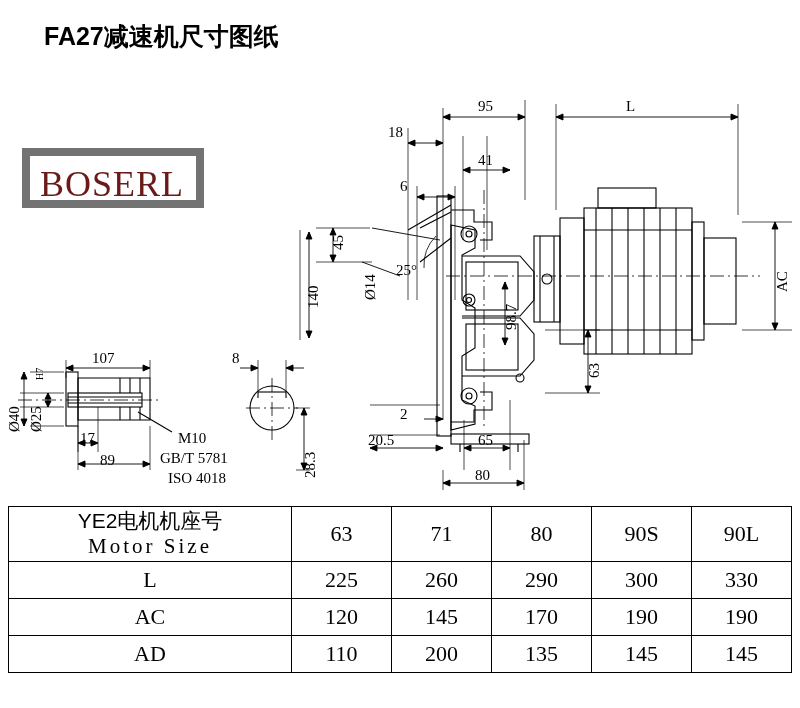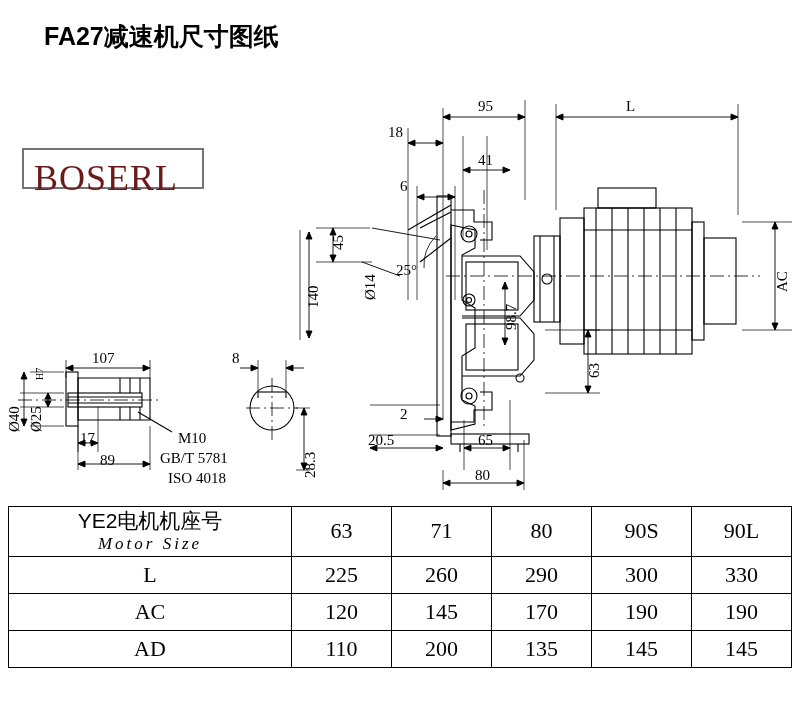--- a/index.html
+++ b/index.html
@@ -28,22 +28,22 @@
     font-weight: bold;
     font-size: 25px;
     letter-spacing: 0px;
     white-space: nowrap;
   }
   #logo {
     position: absolute;
     left: 22px;
     top: 148px;
     width: 182px;
-    height: 41px;
-    border: 2px solid #737373;
+    height: 60px;
+    border: 8px solid #737373;
     box-sizing: border-box;
   }
   #logo .logo-text {
     font-family: "Liberation Serif", serif;
     font-size: 36px;
     color: #6b1a1a;
     letter-spacing: 1px;
     position: absolute;
     left: 10px;
     top: 7px;
@@ -89,23 +89,22 @@
   .two-line {
     line-height: 1.18;
     padding: 2px 0;
   }
   .two-line div:first-child {
     font-family: "Liberation Sans", sans-serif;
     font-size: 21px;
   }
   .two-line div:last-child {
     font-family: "Liberation Serif", serif;
-    font-size: 17px;
+    font-size: 21px;
     letter-spacing: 3px;
-    font-style: italic;
   }
 </style>
 </head>
 <body>
 
 <div id="page">
 
   <div id="title">FA27减速机尺寸图纸</div>
 
   <div id="logo">

